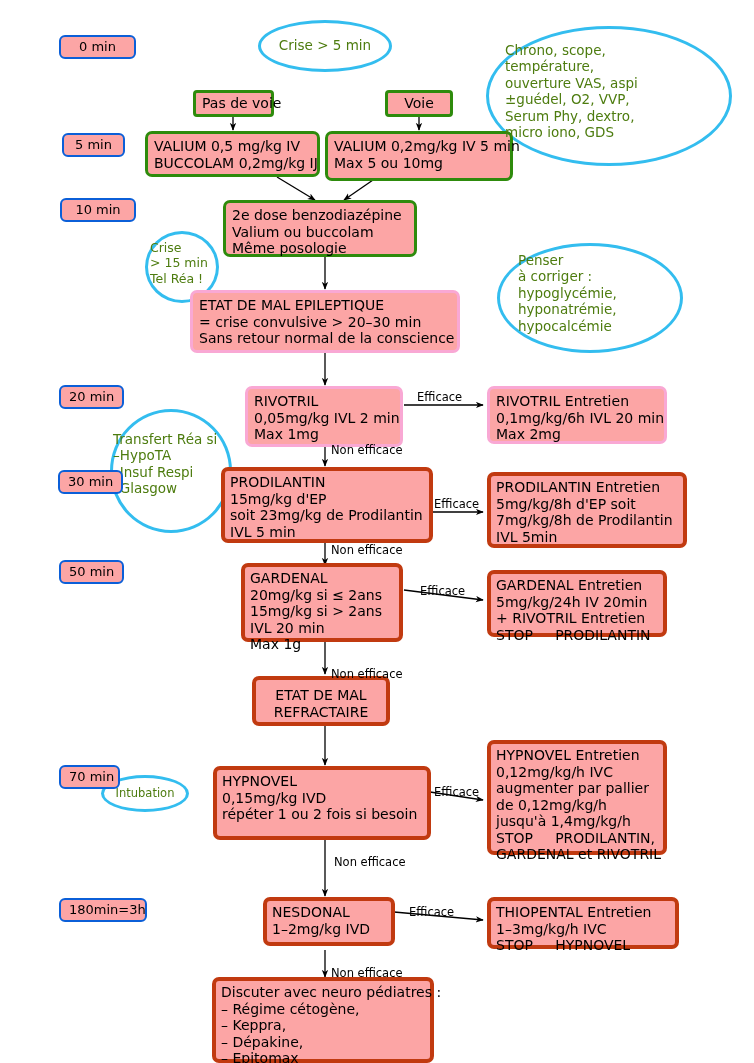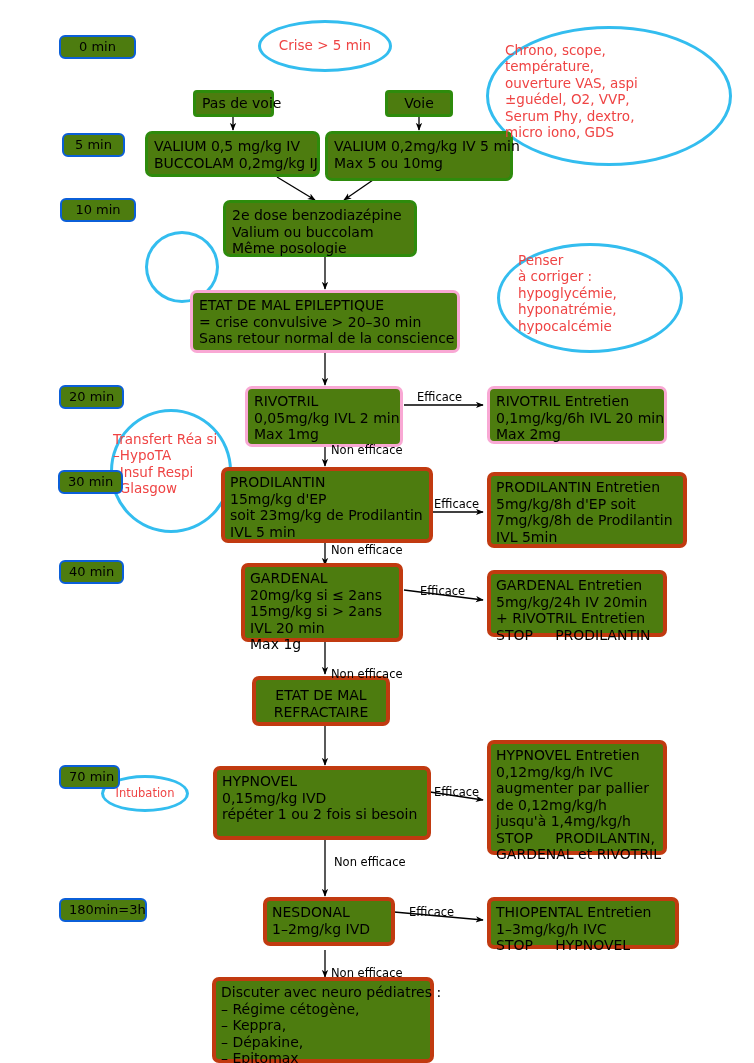--- a/index.html
+++ b/index.html
@@ -11,21 +11,21 @@
     position: relative;
     width: 754px;
     height: 1063px;
     background: #ffffff;
     font-family: "DejaVu Sans", sans-serif;
     overflow: hidden;
   }
   .node {
     position: absolute;
     box-sizing: border-box;
-    background: #4d7c0f;
+    background: #fca5a5;
     color: #000000;
     white-space: pre;
     line-height: 1.18;
   }
   
   .time-badge {
     border: 2px solid #0B5FD8;
     border-radius: 6px;
     font-size: 13px;
     padding: 2px 8px 3px 8px;
@@ -70,21 +70,21 @@
   .ellipse {
     position: absolute;
     box-sizing: border-box;
     border: 3px solid #33BDEF;
     border-radius: 50%;
     background: transparent;
     z-index: 2;
   }
   .ellipse-text {
     position: absolute;
-    color: #ef4444;
+    color: #4d7c0f;
     white-space: pre;
     font-size: 13.5px;
     line-height: 1.22;
     z-index: 6;
   }
   .ellipse-text.ctr {
     text-align: center;
   }
   
   .edge-label {
@@ -160,20 +160,23 @@
 
   <div class="ellipse" style="left:486px; top:26px; width:246px; height:140px;"></div>
   <div class="ellipse-text" style="left:505px; top:42px; width:230px;">Chrono, scope,
 température,
 ouverture VAS, aspi
 ±guédel, O2, VVP,
 Serum Phy, dextro,
 micro iono, GDS</div>
 
   <div class="ellipse" style="left:145px; top:231px; width:74px; height:72px;"></div>
+  <div class="ellipse-text" style="left:150px; top:240px; width:80px; font-size:12.5px;">Crise
+&gt; 15 min
+Tel Réa !</div>
 
   <div class="ellipse" style="left:497px; top:243px; width:186px; height:110px;"></div>
   <div class="ellipse-text" style="left:518px; top:252px; width:180px;">Penser
 à corriger :
 hypoglycémie,
 hyponatrémie,
 hypocalcémie</div>
 
   <div class="ellipse" style="left:110px; top:409px; width:122px; height:124px;"></div>
   <div class="ellipse-text" style="left:113px; top:431px; width:130px;">Transfert Réa si
@@ -182,21 +185,21 @@
 –Glasgow</div>
 
   <div class="ellipse" style="left:101px; top:775px; width:88px; height:37px;"></div>
   <div class="ellipse-text ctr" style="left:101px; top:786px; width:88px; font-size:11.5px;">Intubation</div>
 
   <div class="node time-badge" style="left:59px; top:35px; width:77px;">0 min</div>
   <div class="node time-badge" style="left:62px; top:133px; width:63px;">5 min</div>
   <div class="node time-badge" style="left:60px; top:198px; width:76px;">10 min</div>
   <div class="node time-badge" style="left:59px; top:385px; width:65px;">20 min</div>
   <div class="node time-badge" style="left:58px; top:470px; width:65px;">30 min</div>
-  <div class="node time-badge" style="left:59px; top:560px; width:65px;">40 min</div>
+  <div class="node time-badge" style="left:59px; top:560px; width:65px;">50 min</div>
   <div class="node time-badge" style="left:59px; top:765px; width:61px;">70 min</div>
   <div class="node time-badge" style="left:59px; top:898px; width:88px;">180min=3h</div>
 
   <div class="node box-green thin" style="left:193px; top:90px; width:81px;">Pas de voie</div>
   <div class="node box-green thin" style="left:385px; top:90px; width:68px;">Voie</div>
 
   <div class="node box-green" style="left:145px; top:131px; width:175px; height:46px;">VALIUM 0,5 mg/kg IV
 BUCCOLAM 0,2mg/kg IJ</div>
   <div class="node box-green" style="left:325px; top:131px; width:188px; height:50px;">VALIUM 0,2mg/kg IV 5 min
 Max 5 ou 10mg</div>

